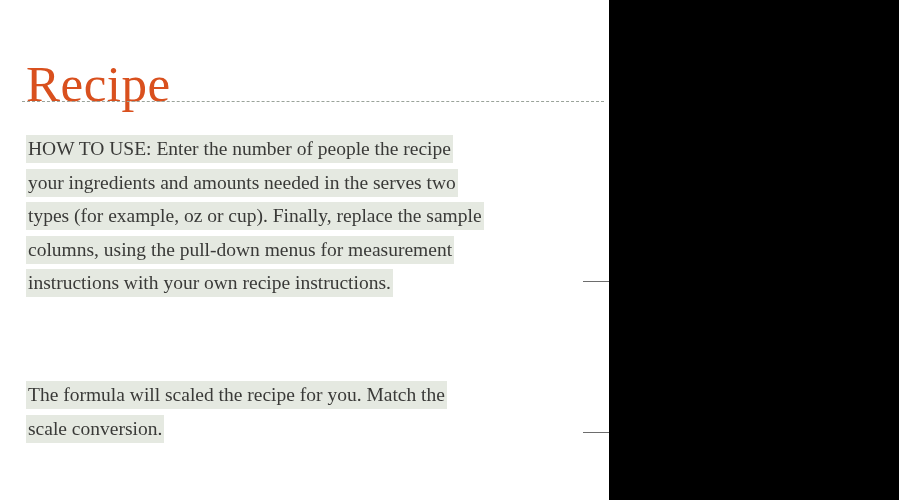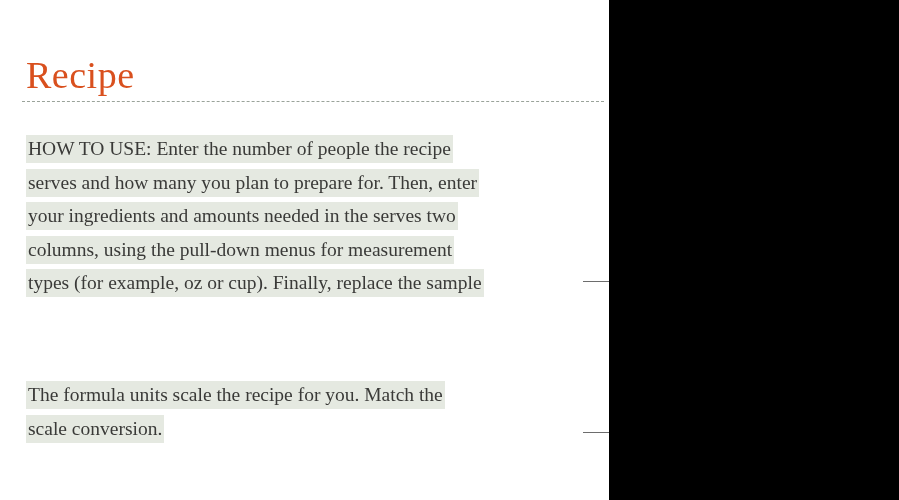--- a/index.html
+++ b/index.html
@@ -25,21 +25,21 @@
     top: 0;
     width: 609px;
     height: 500px;
     background: #ffffff;
   }
   .doc-title {
     position: absolute;
     left: 26px;
     top: 16px;
     font-family: "Liberation Serif", serif;
-    font-size: 38px;
+    font-size: 51px;
     line-height: 68px;
     color: #d9501e;
     font-weight: normal;
     letter-spacing: 0.5px;
     white-space: nowrap;
   }
   .title-rule {
     position: absolute;
     left: 22px;
     top: 101px;
@@ -104,28 +104,28 @@
 <div id="page">
 
   <div class="doc-canvas">
 
     <h1 class="doc-title">Recipe</h1>
 
     <div class="title-rule"></div>
 
     <div class="body-block" id="para-1">
       <span class="line"><span class="hl">HOW TO USE: Enter the number of people the recipe</span></span>
-      <span class="line"><span class="hl">serves and how many you plan to prepare for. Then, enter</span></span>
       <span class="line"><span class="hl">your ingredients and amounts needed in the serves two</span></span>
+      <span class="line"><span class="hl">types (for example, oz or cup). Finally, replace the sample</span></span>
       <span class="line"><span class="hl">columns, using the pull-down menus for measurement</span></span>
-      <span class="line"><span class="hl">types (for example, oz or cup). Finally, replace the sample</span></span>
+      <span class="line"><span class="hl">instructions with your own recipe instructions.</span></span>
     </div>
 
     <div class="body-block" id="para-2">
-      <span class="line"><span class="hl">The formula units scale the recipe for you. Match the</span></span>
+      <span class="line"><span class="hl">The formula will scaled the recipe for you. Match the</span></span>
       <span class="line"><span class="hl">scale conversion.</span></span>
     </div>
 
   </div>
 
   <div class="leader" id="leader-1"></div>
   <div class="leader" id="leader-2"></div>
 
   <div class="right-pane"></div>
 

